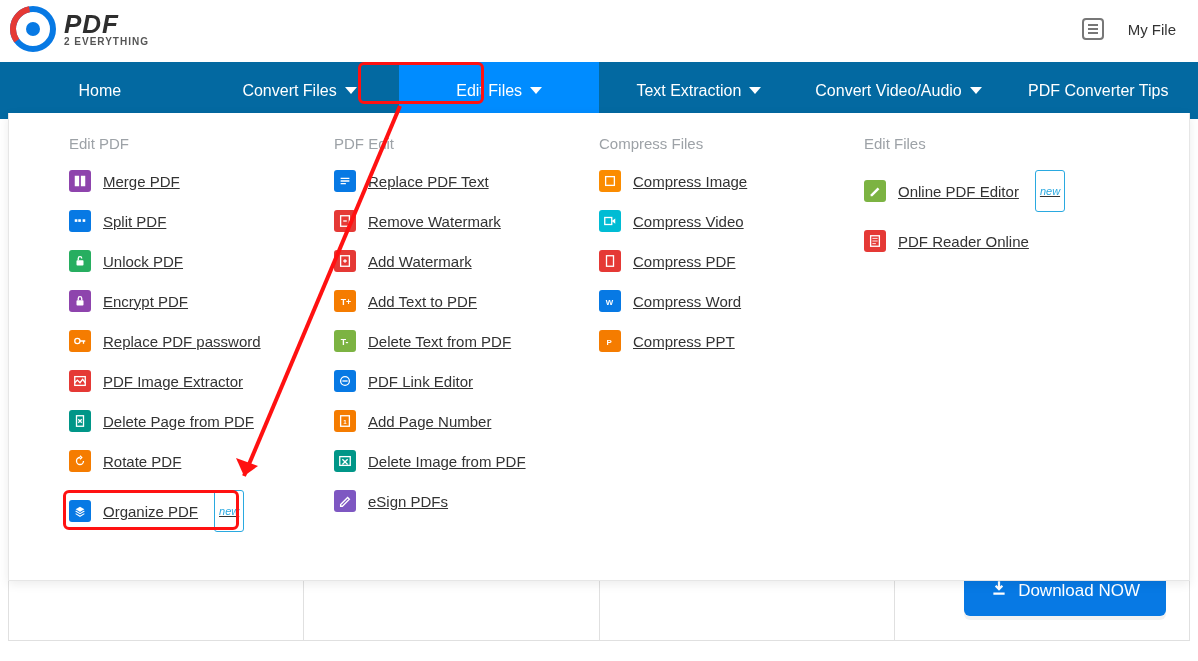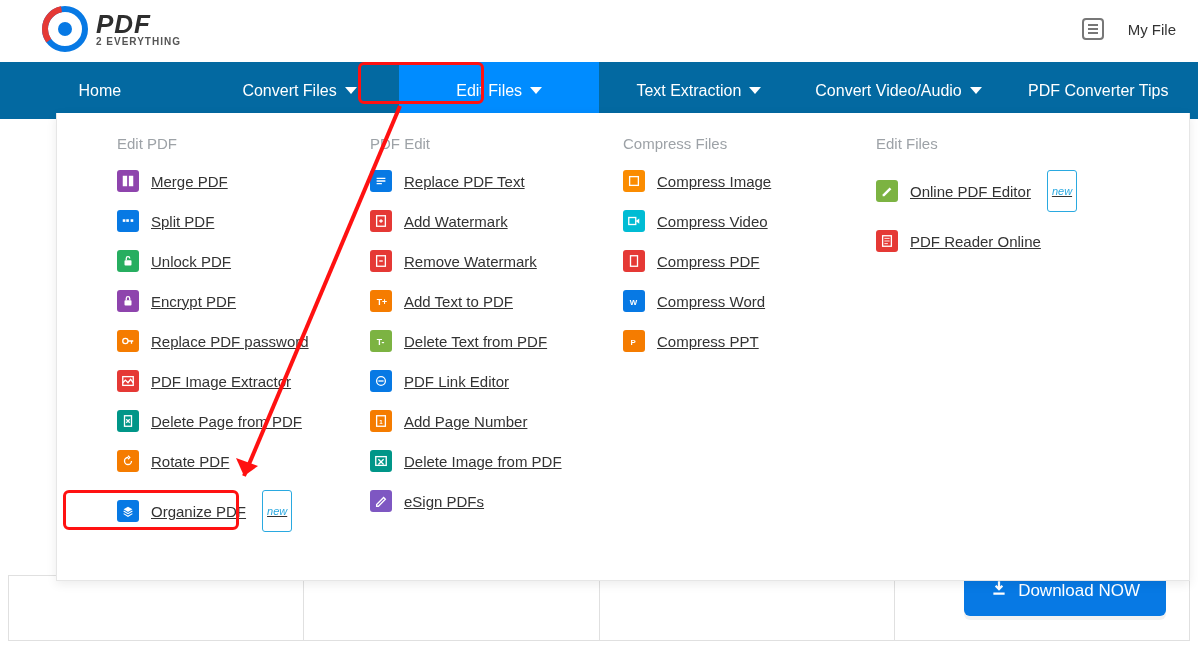--- a/index.html
+++ b/index.html
@@ -1,33 +1,33 @@
 <!DOCTYPE html>
 <html><head>
 <meta charset="utf-8">
 <style>
   * { box-sizing: border-box; margin: 0; padding: 0; }
   body { font-family: Arial, Helvetica, sans-serif; background: #fff; width: 1198px; height: 661px; position: relative; overflow: hidden; }
 
-  .topbar { display: flex; align-items: center; justify-content: space-between; padding: 6px 22px 10px 10px; margin-left: 32px; }
+  .topbar { display: flex; align-items: center; justify-content: space-between; padding: 6px 22px 10px 10px; }
   .logo { display: flex; align-items: center; gap: 8px; }
   .logo-mark { width: 46px; height: 46px; position: relative; }
   .logo-text { display: flex; flex-direction: column; line-height: 1; }
   .logo-text .big { font-size: 26px; font-weight: 900; font-style: italic; color: #2e2e2e; letter-spacing: 1px; }
   .logo-text .small { font-size: 10px; font-weight: 700; color: #555; letter-spacing: 1px; }
   .myfile { display: flex; align-items: center; gap: 24px; color: #333; font-size: 15px; cursor: pointer; }
   .myfile-icon { width: 22px; height: 22px; border: 2px solid #777; border-radius: 4px; display: flex; flex-direction: column; justify-content: center; align-items: center; gap: 2px; }
   .myfile-icon span { width: 10px; height: 2px; background: #777; }
 
   .navbar { background: #0369a1; height: 57px; display: flex; align-items: stretch; color: #fff; }
   .nav-item { flex: 1; display: flex; align-items: center; justify-content: center; gap: 8px; font-size: 16px; cursor: pointer; position: relative; }
   .nav-item.active { background: #008cff; }
   .caret { width: 0; height: 0; border-left: 6px solid transparent; border-right: 6px solid transparent; border-top: 7px solid #fff; }
 
-  .dropdown { position: absolute; top: 113px; left: 8px; right: 8px; background: #fff; border: 1px solid #e6e6e6; border-top: none; box-shadow: 0 3px 10px rgba(0,0,0,0.08); padding: 22px 60px 30px 60px; display: flex; z-index: 5; margin-left: 48px; }
+  .dropdown { position: absolute; top: 113px; left: 8px; right: 8px; background: #fff; border: 1px solid #e6e6e6; border-top: none; box-shadow: 0 3px 10px rgba(0,0,0,0.08); padding: 22px 60px 30px 60px; display: flex; z-index: 5; }
   .col { flex: 1; }
   .col-head { color: #9da2a7; font-size: 15px; margin-bottom: 18px; }
   .item { display: flex; align-items: center; gap: 12px; margin-bottom: 18px; font-size: 15px; color: #333; cursor: pointer; text-decoration: underline; }
   .item .ic { width: 22px; height: 22px; border-radius: 3px; display: flex; align-items: center; justify-content: center; color: #fff; font-size: 12px; font-weight: bold; flex-shrink: 0; }
   .ic svg { width: 14px; height: 14px; fill: #fff; }
   .new-badge { border: 1px solid #2aa9e0; color: #2aa9e0; font-size: 11px; padding: 14px 4px; border-radius: 3px; font-style: italic; margin-left: 4px; }
 
   .bg-purple { background: #8e44ad; }
   .bg-blue { background: #0779e4; }
   .bg-green { background: #27ae60; }
@@ -200,33 +200,33 @@
           <svg viewBox="0 0 16 16">
             <path d="M3 5h10M3 8h10M3 11h6" stroke="#fff" stroke-width="1.5"></path>
           </svg>
         </span>
         <span>Replace PDF Text</span>
       </div>
     <div class="item">
         <span class="ic bg-red">
           <svg viewBox="0 0 16 16">
             <rect x="3" y="2" width="10" height="12" fill="none" stroke="#fff" stroke-width="1.5"></rect>
+            <path d="M6 8h4" stroke="#fff" stroke-width="1.5"></path>
+          </svg>
+        </span>
+        <span>Remove Watermark</span>
+      </div>
+    <div class="item">
+        <span class="ic bg-red">
+          <svg viewBox="0 0 16 16">
+            <rect x="3" y="2" width="10" height="12" fill="none" stroke="#fff" stroke-width="1.5"></rect>
             <path d="M6 8h4M8 6v4" stroke="#fff" stroke-width="1.5"></path>
           </svg>
         </span>
         <span>Add Watermark</span>
-      </div>
-    <div class="item">
-        <span class="ic bg-red">
-          <svg viewBox="0 0 16 16">
-            <rect x="3" y="2" width="10" height="12" fill="none" stroke="#fff" stroke-width="1.5"></rect>
-            <path d="M6 8h4" stroke="#fff" stroke-width="1.5"></path>
-          </svg>
-        </span>
-        <span>Remove Watermark</span>
       </div>
     <div class="item">
         <span class="ic bg-orange">
           <svg viewBox="0 0 16 16">
             <text x="3" y="12" font-size="10" fill="#fff" font-weight="bold">T+</text>
           </svg>
         </span>
         <span>Add Text to PDF</span>
       </div>
     <div class="item">

